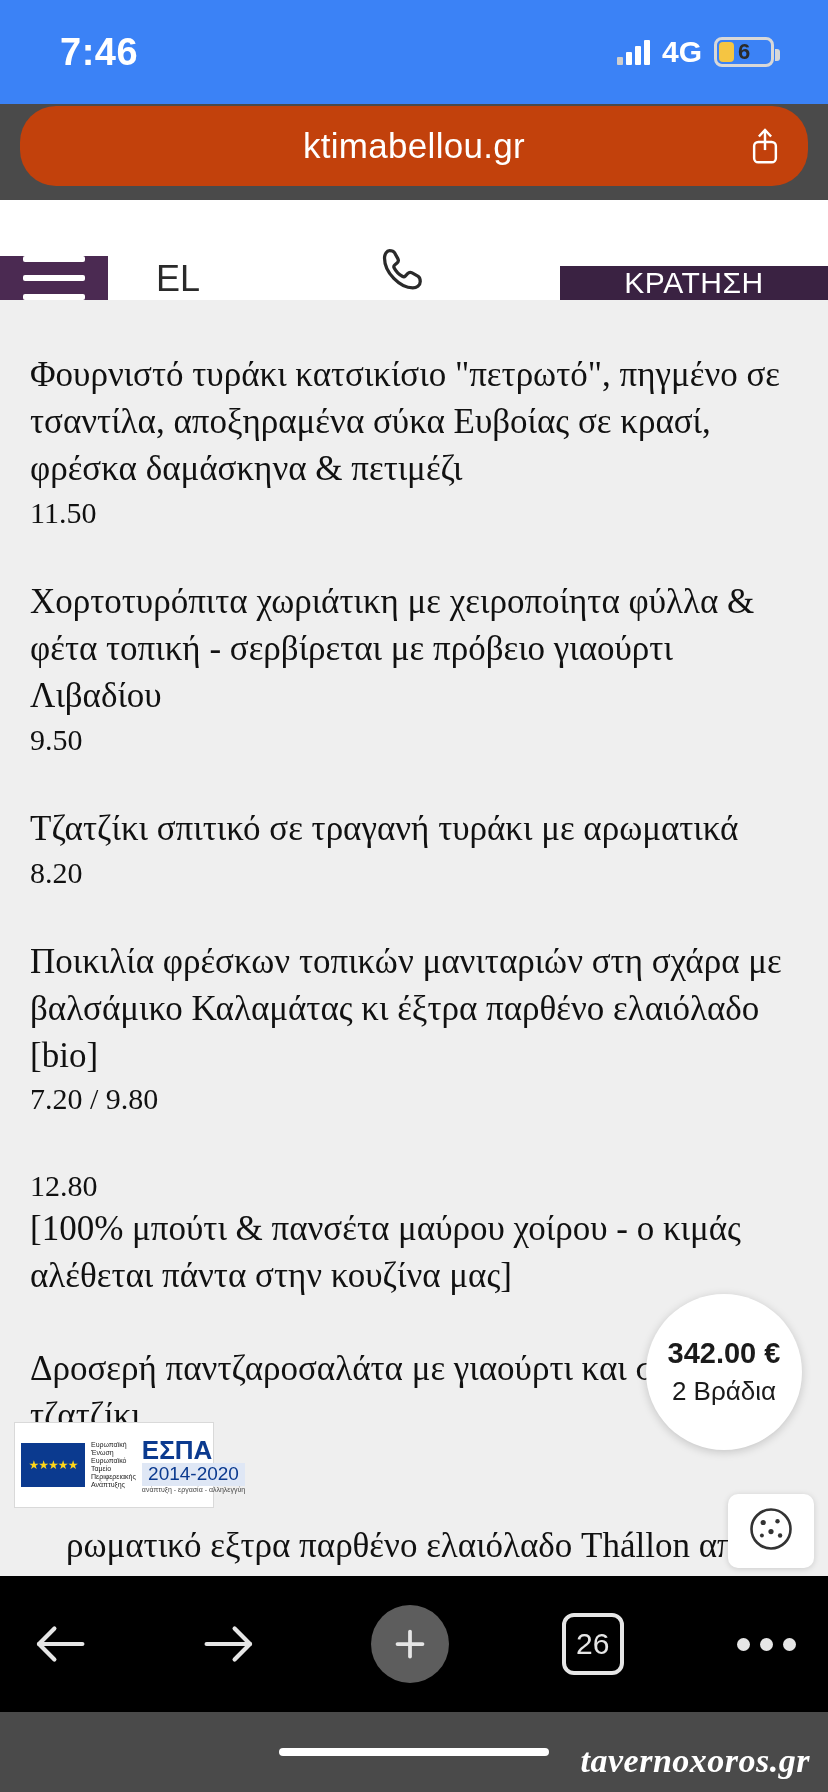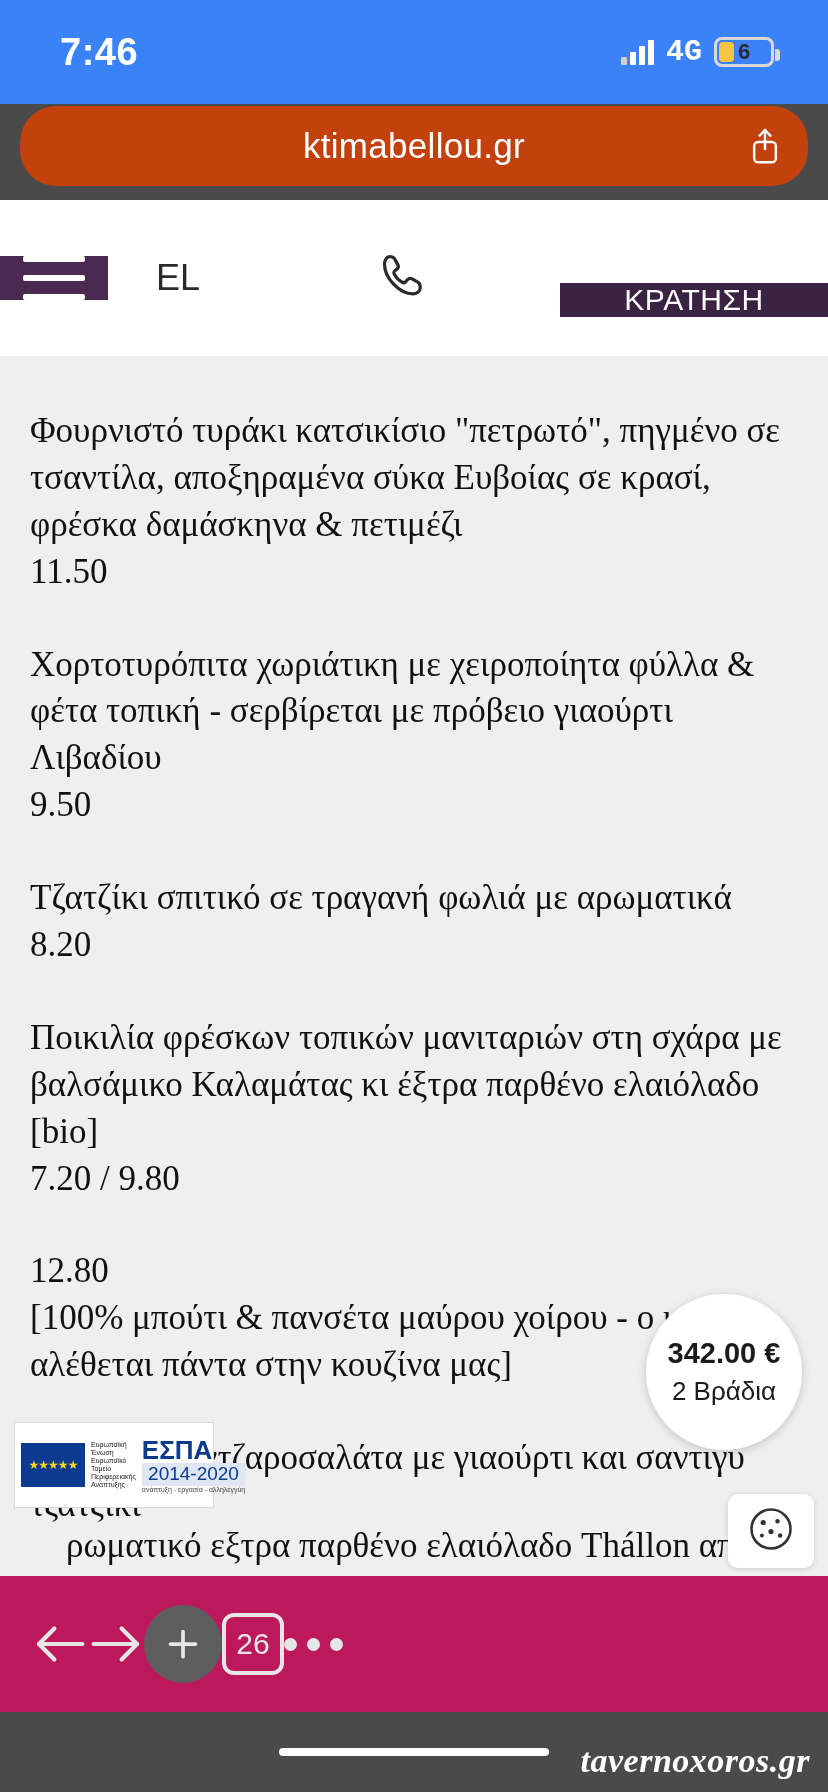--- a/index.html
+++ b/index.html
@@ -49,21 +49,21 @@
   .signal-bars i {
     display: block;
     width: 6px;
     background: #fff;
     border-radius: 1px;
   }
   .signal-bars i:nth-child(1) { height: 8px; background: #cfcfcf; }
   .signal-bars i:nth-child(2) { height: 13px; }
   .signal-bars i:nth-child(3) { height: 19px; }
   .signal-bars i:nth-child(4) { height: 25px; }
-  .net-label { font-size: 30px; font-weight: 600; font-family: Liberation Mono, monospace; }
+  .net-label { font-size: 30px; font-weight: 600; }
   .battery {
     position: relative;
     width: 60px;
     height: 30px;
     border: 3px solid #d8d8d8;
     border-radius: 8px;
     display: flex;
     align-items: center;
     padding: 2px;
   }
@@ -122,23 +122,23 @@
     position: absolute;
     right: 26px;
     top: 50%;
     transform: translateY(-50%);
     width: 34px;
     height: 38px;
   }
 
   
   .site-header {
-    height: 156px;
-    display: flex;
-    align-items: center;
+    height: 100px;
+    display: flex;
+    align-items: flex-end;
     flex: none;
     background: #ffffff;
   }
   .hamburger {
     width: 108px;
     background: #4b2a52;
     display: flex;
     flex-direction: column;
     align-items: center;
     justify-content: center;
@@ -186,21 +186,21 @@
     padding: 52px 30px 0 30px;
     font-family: "Liberation Serif", serif;
   }
   .menu-item { margin-bottom: 46px; }
   .menu-desc {
     font-size: 35px;
     line-height: 1.34;
     color: #111;
   }
   .menu-price {
-    font-size: 35px;
+    font-size: 30px;
     line-height: 1.34;
     color: #111;
   }
   .menu-note {
     font-size: 35px;
     line-height: 1.34;
     color: #111;
   }
   .partial-line {
     font-size: 35px;
@@ -313,24 +313,24 @@
     border-radius: 10px;
     display: flex;
     align-items: center;
     justify-content: center;
     box-shadow: 0 1px 6px rgba(0,0,0,0.15);
   }
 
   
   .toolbar {
     height: 136px;
-    background: #be185d;
-    display: flex;
-    align-items: center;
-    justify-content: flex-start;
+    background: #000000;
+    display: flex;
+    align-items: center;
+    justify-content: space-between;
     padding: 0 32px;
     flex: none;
   }
   .tb-btn {
     display: flex;
     align-items: center;
     justify-content: center;
     color: #e6e6e6;
   }
   .plus-btn {
@@ -452,21 +452,21 @@
       <div class="menu-desc">Φουρνιστό τυράκι κατσικίσιο "πετρωτό", πηγμένο σε τσαντίλα, αποξηραμένα σύκα Ευβοίας σε κρασί, φρέσκα δαμάσκηνα &amp; πετιμέζι</div>
       <div class="menu-price">11.50</div>
     </div>
 
     <div class="menu-item">
       <div class="menu-desc">Χορτοτυρόπιτα χωριάτικη με χειροποίητα φύλλα &amp; φέτα τοπική - σερβίρεται με πρόβειο γιαούρτι Λιβαδίου</div>
       <div class="menu-price">9.50</div>
     </div>
 
     <div class="menu-item">
-      <div class="menu-desc">Τζατζίκι σπιτικό σε τραγανή φωλιά με αρωματικά</div>
+      <div class="menu-desc">Τζατζίκι σπιτικό σε τραγανή τυράκι με αρωματικά</div>
       <div class="menu-price">8.20</div>
     </div>
 
     <div class="menu-item">
       <div class="menu-desc">Ποικιλία φρέσκων τοπικών μανιταριών στη σχάρα με βαλσάμικο Καλαμάτας κι έξτρα παρθένο ελαιόλαδο [bio]</div>
       <div class="menu-price">7.20 / 9.80</div>
     </div>
 
     <div class="menu-item">
       <div class="menu-price">12.80</div>

